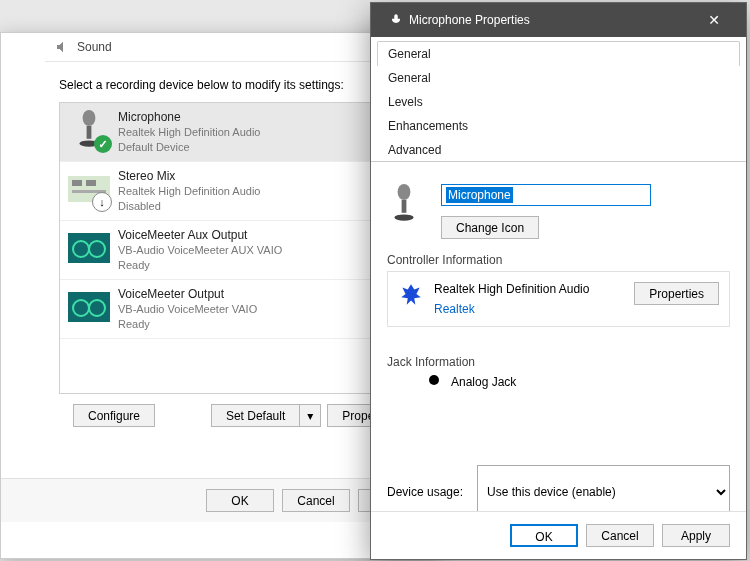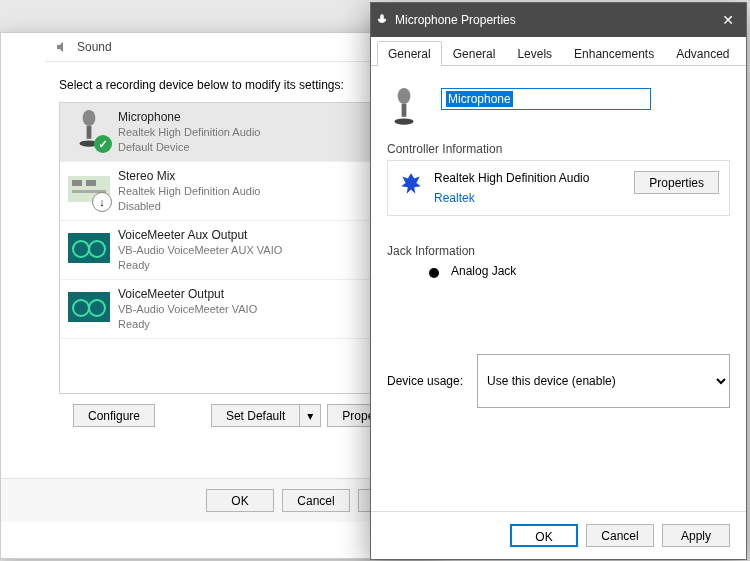--- a/index.html
+++ b/index.html
@@ -1,20 +1,20 @@
 <!DOCTYPE html>
 <html><head>
 <meta charset="utf-8">
 <style>
 body { margin:0; font-family:"Segoe UI",Tahoma,sans-serif; font-size:12px; background:#fafafa; color:#000; }
 .stage { position:relative; width:750px; height:561px; overflow:hidden; background:#e8e8e8; }
 .sound-win { position:absolute; left:0; top:32px; width:395px; height:525px; background:#fff; border:1px solid #ccc; box-shadow:0 4px 18px rgba(0,0,0,.25);padding-left:44px; }
 .sound-title { padding:6px 10px; font-size:12px; color:#444; display:flex; align-items:center; gap:6px; border-bottom:1px solid #e6e6e6; }
 .sound-title svg { width:16px; height:16px; }
-.tabs { display:flex; border-bottom:1px solid #ccc; padding:0 6px; margin-top:4px; }
+.tabs { display:flex; border-bottom:1px solid #ccc; padding:0 6px; margin-top:4px;flex-direction:column; }
 .tab { padding:5px 10px; font-size:12px; color:#222; cursor:pointer; border:1px solid transparent; border-bottom:none; margin-bottom:-1px; }
 .tab.active { background:#fff; border-color:#ccc; border-radius:2px 2px 0 0; }
 .sound-body { padding:10px 14px 0 14px; }
 .device-list { border:1px solid #d0d0d0; height:290px; background:#fff; overflow-y:auto; }
 .device { display:flex; align-items:flex-start; padding:6px 8px; border-bottom:1px solid #eee; }
 .device.selected { background:#e8e8e8; }
 .dev-icon { width:42px; height:42px; position:relative; flex-shrink:0; display:flex; align-items:center; justify-content:center; }
 .dev-badge { position:absolute; right:-2px; bottom:-2px; width:18px; height:18px; border-radius:50%; background:#fff; display:flex; align-items:center; justify-content:center; }
 .badge-ok { background:#2ea44f; }
 .badge-ok::after { content:"✓"; color:#fff; font-size:11px; font-weight:bold; }
@@ -28,30 +28,30 @@
 .level span { height:3px; background:#c8e6f0; }
 .btn { background:#f2f2f2; border:1px solid #b5b5b5; padding:4px 14px; font-size:12px; cursor:pointer; min-width:68px; height:23px; box-sizing:border-box; font-family:inherit; }
 .btn:disabled { color:#000000; }
 .btn.blue { border:2px solid #0078d7; background:#fff; }
 .sound-bottom { display:flex; justify-content:space-between; align-items:center; padding:10px 14px; }
 .dialog-buttons { display:flex; gap:8px; justify-content:flex-end; padding:10px 14px; border-top:1px solid #e0e0e0; background:#f7f7f7; position:absolute; left:0; right:0; bottom:36px; }
 .back-buttons { position:absolute; left:38px; bottom:2px; display:flex; gap:30px; }
 .back-btn { background:#ececec; border:1px solid #bbb; padding:6px 30px; font-size:14px; cursor:pointer; font-family:inherit; }
 
 .prop-win { position:absolute; left:370px; top:2px; width:375px; height:556px; background:#fff; border:1px solid #666; box-shadow:0 8px 30px rgba(0,0,0,.4); }
-.prop-title { background:#4a4a4a; color:#fff; display:flex; align-items:center; padding:7px 4px; font-size:12px; }
+.prop-title { background:#4a4a4a; color:#fff; display:flex; align-items:center; padding:7px 18px; font-size:12px; }
 .prop-title .t-text { flex:1; margin-left:6px; }
 .prop-title .close { font-size:14px; padding:2px 8px; cursor:pointer; }
 .prop-body { padding:10px 16px; }
 .prop-row { display:flex; align-items:flex-start; gap:20px; margin:12px 0; }
 .highlight-text { background:#0078d7; color:#fff; padding:1px 2px; display:inline-block; }
 .sec-label { color:#444; font-size:12px; margin-top:14px; }
 .sec-box { border:1px solid #e0e0e0; padding:10px; margin-top:4px; position:relative; }
 .link { color:#0066cc; cursor:pointer; }
-.jack-row { display:flex; align-items:flex-end; gap:12px; padding:6px 0 6px 42px; }
+.jack-row { display:flex; align-items:flex-start; gap:12px; padding:6px 0 6px 42px; }
 .jack-dot { width:10px; height:10px; border-radius:50%; background:#000; }
 .usage-row { display:flex; align-items:center; margin:22px 0 8px 0; }
 .usage-row select { flex:1; margin-left:14px; padding:18px 5px; font-size:12px; border:1px solid #aaa; background:#fff; font-family:inherit; }
 .prop-buttons { display:flex; gap:8px; justify-content:flex-end; padding:12px 16px; border-top:1px solid #e0e0e0; position:absolute; left:0; right:0; bottom:0; background:#fff; }
 .mic-svg { width:34px; height:40px; }
 .vm-icon { width:42px; height:30px; background:#0f6b6b; position:relative; }
 .vm-icon::before, .vm-icon::after { content:""; position:absolute; width:14px; height:14px; border:2px solid #3ee0a8; border-radius:50%; top:7px; }
 .vm-icon::before { left:4px; }
 .vm-icon::after { right:4px; }
 .dropdown-group { display:flex; }
@@ -179,20 +179,21 @@
     <div class="prop-row">
       <svg class="mic-svg" viewBox="0 0 40 50">
         <ellipse cx="20" cy="10" rx="8" ry="10" fill="#888"></ellipse>
         <rect x="17" y="20" width="6" height="16" fill="#666"></rect>
         <ellipse cx="20" cy="42" rx="12" ry="4" fill="#444"></ellipse>
       </svg>
       <div>
         <div style="border:1px solid #0078d7;padding:2px 4px;width:210px;box-sizing:border-box">
           <span class="highlight-text">Microphone</span>
         </div>
+        <div style="margin-top:10px"><button class="btn">Change Icon</button></div>
       </div>
     </div>
 
     <div class="sec-label">Controller Information</div>
     <div class="sec-box">
       <div style="display:flex;align-items:flex-start;gap:10px">
         <svg width="26" height="26" viewBox="0 0 24 24" fill="#1a4bd8">
               <path d="M12 2l3 5 5-2-3 6 4 3-6 1 1 6-4-4-4 4 1-6-6-1 4-3-3-6 5 2z"></path>
             </svg>
         <div style="flex:1">

